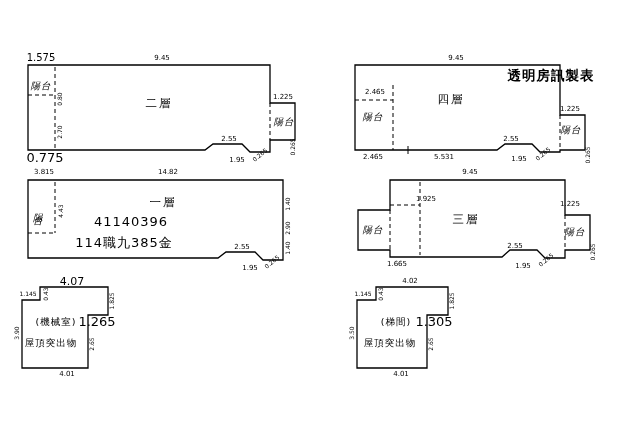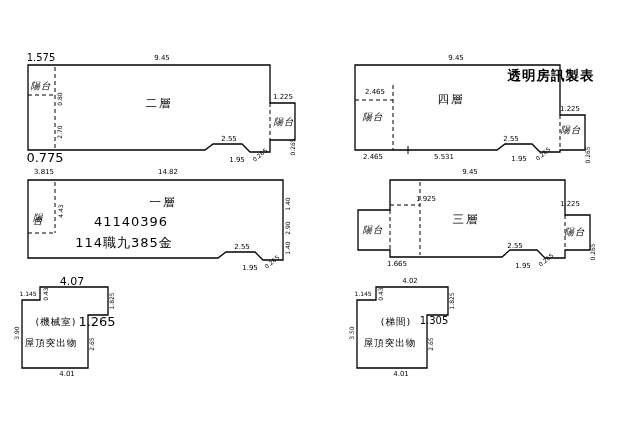--- a/index.html
+++ b/index.html
@@ -110,19 +110,19 @@
       <span class="dim" style="left: 46px; top: 294px; font-size: 6px; transform: translate(-50%, -50%) rotate(-90deg);">0.43</span>
       <span class="dim" style="left: 112px; top: 301px; font-size: 6px; transform: translate(-50%, -50%) rotate(-90deg);">1.825</span>
       <span class="dim" style="left: 97px; top: 321px; font-size: 13px; transform: translate(-50%, -50%) rotate(0deg);">1.265</span>
       <span class="dim" style="left: 92px; top: 344px; font-size: 6px; transform: translate(-50%, -50%) rotate(-90deg);">2.65</span>
       <span class="dim" style="left: 17px; top: 333px; font-size: 6px; transform: translate(-50%, -50%) rotate(-90deg);">3.90</span>
       <span class="dim" style="left: 67px; top: 374px; font-size: 7px; transform: translate(-50%, -50%) rotate(0deg);">4.01</span>
       <span class="dim" style="left: 410px; top: 281px; font-size: 7px; transform: translate(-50%, -50%) rotate(0deg);">4.02</span>
       <span class="dim" style="left: 363px; top: 294px; font-size: 6px; transform: translate(-50%, -50%) rotate(0deg);">1.145</span>
       <span class="dim" style="left: 381px; top: 294px; font-size: 6px; transform: translate(-50%, -50%) rotate(-90deg);">0.43</span>
       <span class="dim" style="left: 452px; top: 301px; font-size: 6px; transform: translate(-50%, -50%) rotate(-90deg);">1.825</span>
-      <span class="dim" style="left: 434px; top: 321px; font-size: 10px; transform: translate(-50%, -50%) rotate(0deg);">1.305</span>
+      <span class="dim" style="left: 434px; top: 321px; font-size: 13px; transform: translate(-50%, -50%) rotate(0deg);">1.305</span>
       <span class="dim" style="left: 431px; top: 344px; font-size: 6px; transform: translate(-50%, -50%) rotate(-90deg);">2.65</span>
       <span class="dim" style="left: 352px; top: 333px; font-size: 6px; transform: translate(-50%, -50%) rotate(-90deg);">3.50</span>
       <span class="dim" style="left: 401px; top: 374px; font-size: 7px; transform: translate(-50%, -50%) rotate(0deg);">4.01</span>
     </div>
 
 </div>
 
 </body></html>

